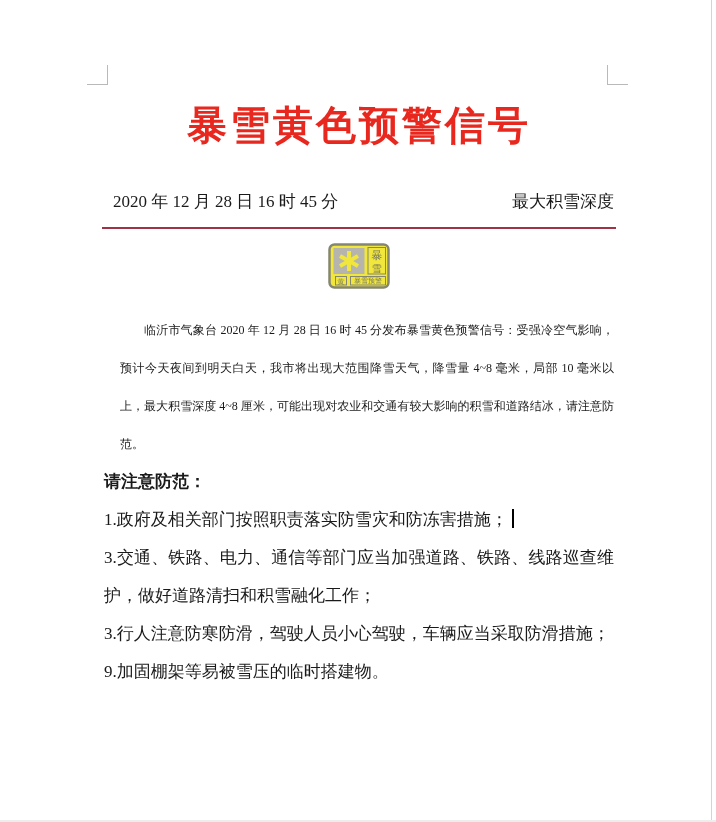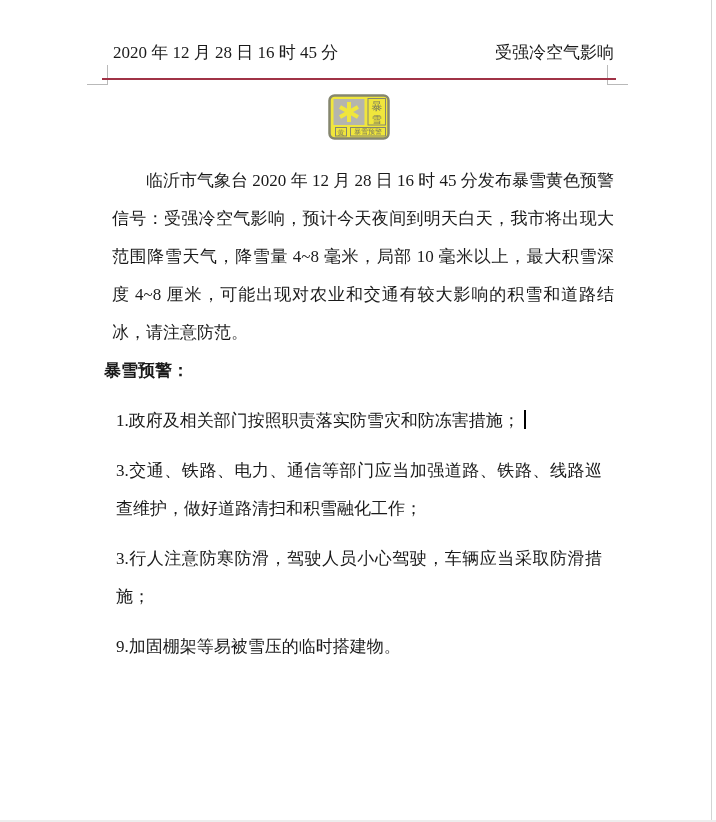--- a/index.html
+++ b/index.html
@@ -30,45 +30,46 @@
   }
   .meta-row{
     margin-top:43px;display:flex;justify-content:space-between;
     font-size:17px;line-height:20px;padding-left:9px;
   }
   .rule{margin:15px -2px 0 -2px;border-top:2px solid var(--rule-red,#a03246);}
   .icon-wrap{margin-top:14px;height:46px;text-align:center;}
   .icon-wrap svg{display:inline-block;}
 
   .body-para{
-    margin:22px 0 0 8px;font-size:17px;line-height:38px;
+    margin:22px 0 0 16px;font-size:12px;line-height:38px;
     text-align:justify;text-indent:2em;
   }
   .guide-heading{margin:0;font-size:17px;line-height:38px;font-weight:bold;}
-  .guide-item{margin:12px;font-size:17px;line-height:38px;text-align:justify;}
+  .guide-item{margin:0;font-size:17px;line-height:38px;text-align:justify;}
   .caret{
     display:inline-block;width:2px;height:19px;background:#000;
     margin-left:4px;vertical-align:-3px;
   }
 </style>
 </head>
 <body>
 
 <div class="page">
 
   <div class="cropmark left"></div>
   <div class="cropmark right"></div>
 
   <div class="content">
 
+    <h1 class="title">暴雪黄色预警信号</h1>
 
 
     <div class="meta-row">
       <span>2020 年 12 月 28 日 16 时 45 分</span>
-      <span>受强冷空气影响</span>
+      <span>最大积雪深度</span>
     </div>
 
     <div class="rule"></div>
 
     <div class="icon-wrap">
       <svg width="62" height="46" viewBox="0 0 62 46" xmlns="http://www.w3.org/2000/svg">
         <rect x="1.5" y="1.5" width="59" height="43" rx="5" fill="var(--icon-yellow,#f0e63c)" stroke="var(--icon-border,#85866f)" stroke-width="2.5"></rect>
         <rect x="5.5" y="5" width="31" height="26" fill="var(--icon-gray,#b5b5ad)"></rect>
         <g stroke="var(--icon-yellow,#f0e63c)" stroke-width="4">
           <line x1="21" y1="8" x2="21" y2="28"></line>
@@ -80,21 +81,21 @@
         <text x="48.7" y="28.5" font-size="10" text-anchor="middle" fill="var(--icon-glyph,#77785e)">雪</text>
         <rect x="7.5" y="33.5" width="11" height="8.5" fill="var(--icon-yellow,#f0e63c)" stroke="var(--icon-border,#85866f)" stroke-width="1"></rect>
         <text x="13" y="40.5" font-size="7" text-anchor="middle" fill="var(--icon-glyph,#77785e)">黄</text>
         <rect x="22.5" y="33.5" width="35" height="8.5" fill="var(--icon-yellow,#f0e63c)" stroke="var(--icon-border,#85866f)" stroke-width="1"></rect>
         <text x="40" y="40.3" font-size="7" text-anchor="middle" fill="var(--icon-glyph,#77785e)">暴雪预警</text>
       </svg>
     </div>
 
     <p class="body-para">临沂市气象台 2020 年 12 月 28 日 16 时 45 分发布暴雪黄色预警信号：受强冷空气影响，预计今天夜间到明天白天，我市将出现大范围降雪天气，降雪量 4~8 毫米，局部 10 毫米以上，最大积雪深度 4~8 厘米，可能出现对农业和交通有较大影响的积雪和道路结冰，请注意防范。</p>
 
-    <p class="guide-heading">暴雪预警：</p>
+    <p class="guide-heading">请注意防范：</p>
 
     <p class="guide-item"><span>1.政府及相关部门按照职责落实防雪灾和防冻害措施；</span><span class="caret"></span></p>
     <p class="guide-item">3.交通、铁路、电力、通信等部门应当加强道路、铁路、线路巡查维护，做好道路清扫和积雪融化工作；</p>
     <p class="guide-item">3.行人注意防寒防滑，驾驶人员小心驾驶，车辆应当采取防滑措施；</p>
     <p class="guide-item">9.加固棚架等易被雪压的临时搭建物。</p>
 
   </div>
 
   <div class="edge-right"></div>
   <div class="edge-bottom"></div>

